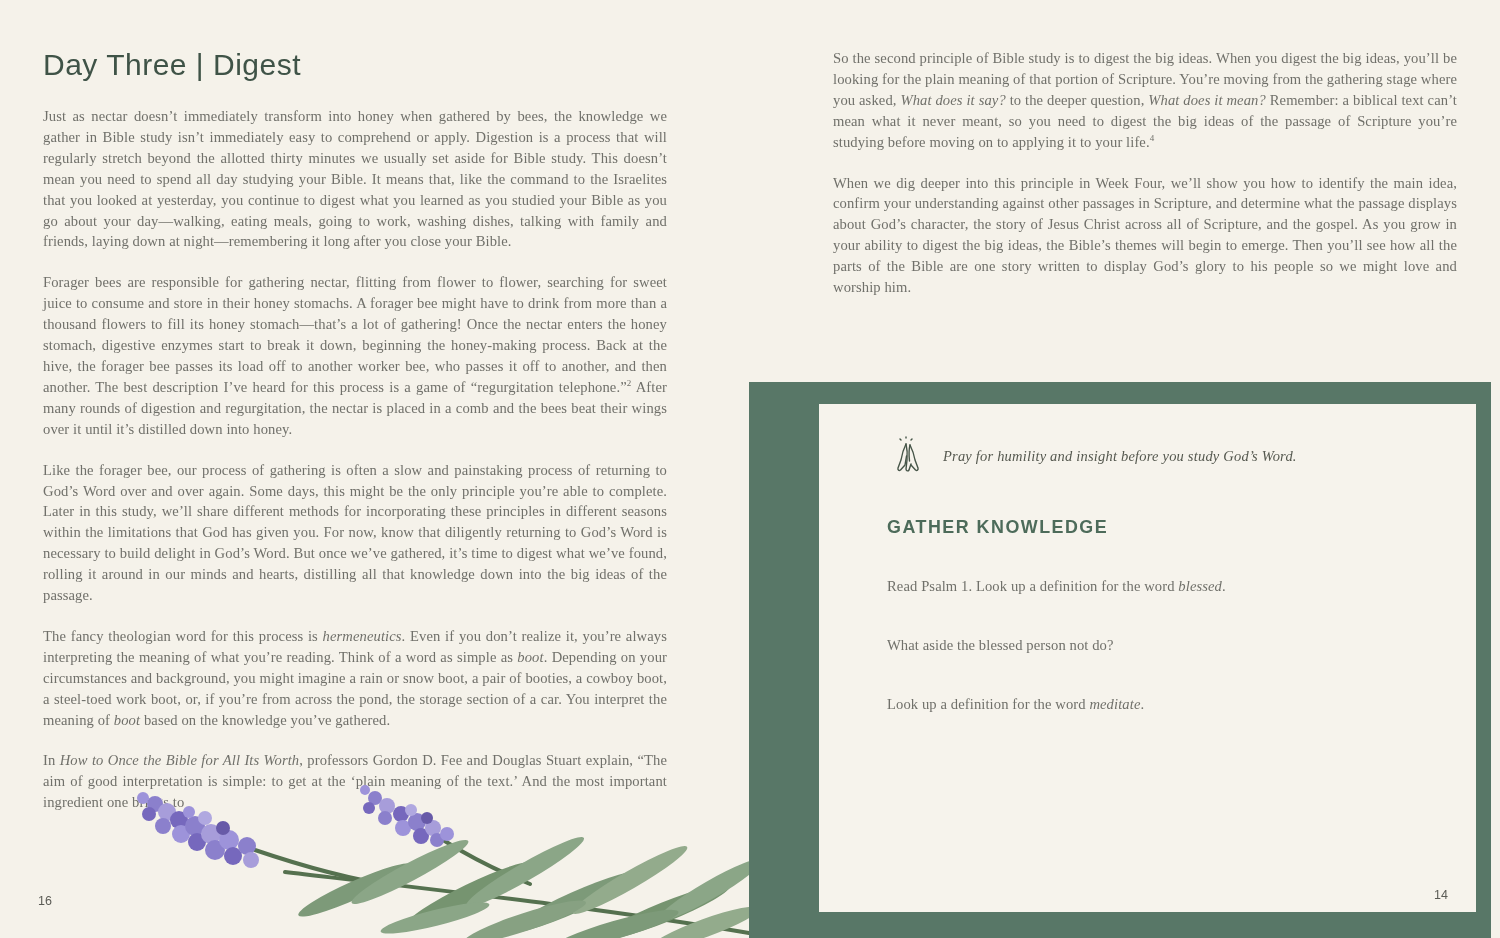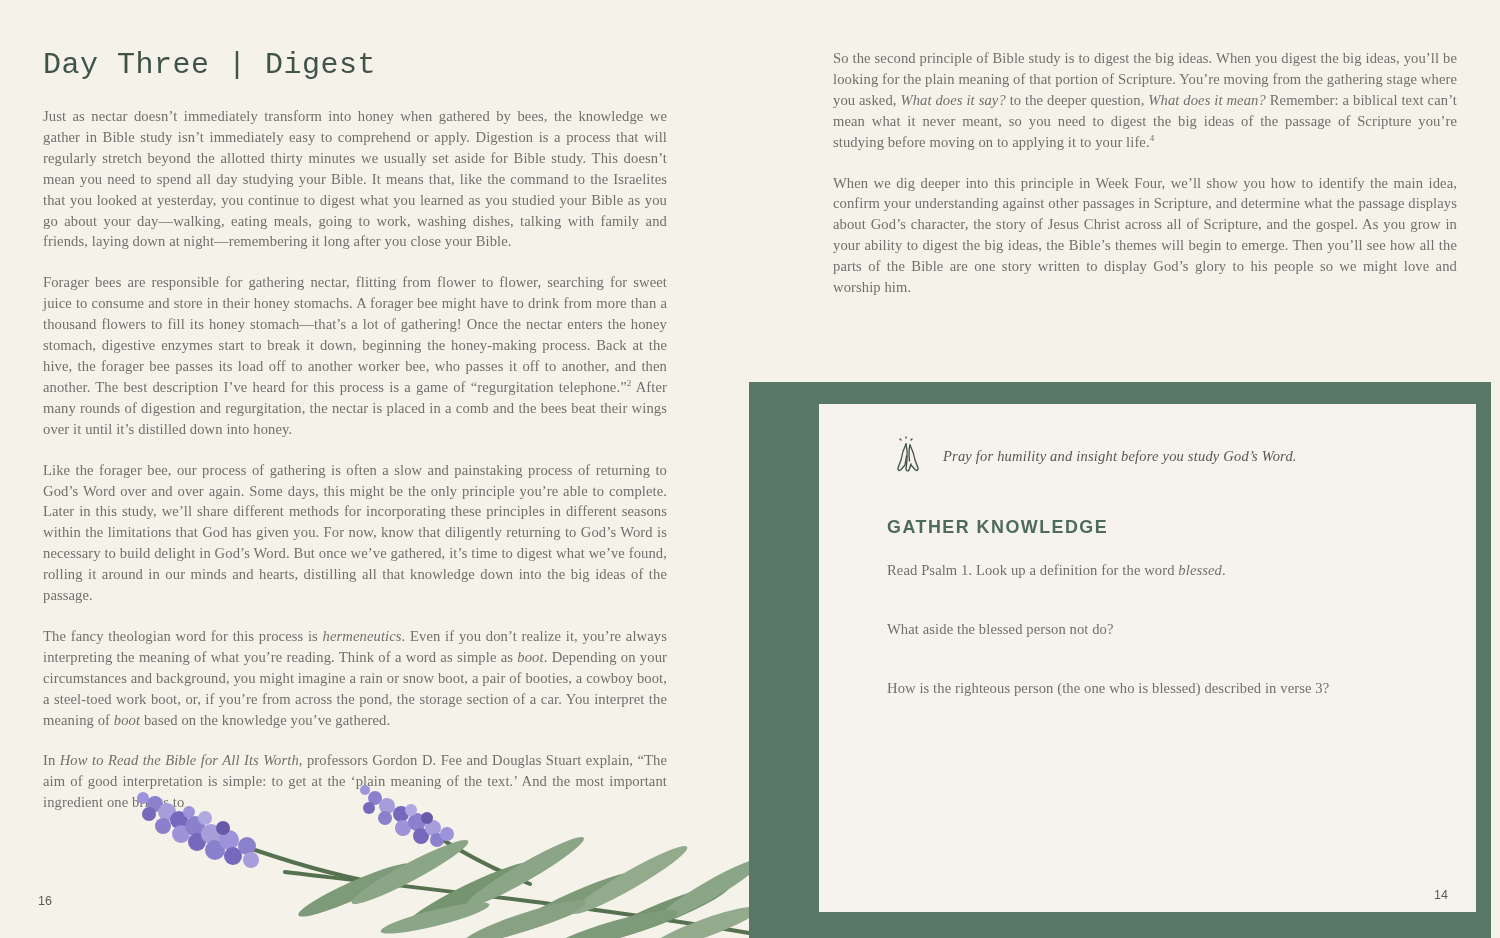--- a/index.html
+++ b/index.html
@@ -16,21 +16,21 @@
   body{
     position:relative;
     background:var(--page-bg);
     font-family:"Liberation Serif", serif;
     overflow:hidden;
   }
   .page-col{position:absolute;top:48px;width:624px;}
   .left-col{left:43px;}
   .right-col{left:833px;}
   h1.day-title{
-    font-family:Liberation Mono, monospace;
+    font-family:Liberation Sans, sans-serif;
     font-weight:400;
     font-size:30px;
     letter-spacing:.5px;
     color:var(--title-green);
     margin-bottom:24px;
   }
   p.body-par{
     font-size:14.6px;
     line-height:20.9px;
     color:var(--body-text);
@@ -69,21 +69,21 @@
     display:inline-block;
     font-family:"Liberation Sans", sans-serif;
     font-weight:700;
     font-size:19px;
     letter-spacing:1.6px;
     color:var(--accent-green);
     margin-top:40px;
     transform:scaleX(.94);
     transform-origin:left center;
   }
-  .prompts{margin-top:24px;}
+  .prompts{margin-top:40px;}
   .prompt{
     font-size:14.6px;
     color:var(--body-text);
     letter-spacing:.1px;
     margin-bottom:42px;
   }
   .page-num{
     position:absolute;
     font-family:"Liberation Sans", sans-serif;
     font-size:12.5px;
@@ -96,21 +96,21 @@
 </style>
 </head>
 <body>
 
 <div class="page-col left-col">
   <h1 class="day-title">Day Three | Digest</h1>
   <p class="body-par"><span>Just as nectar doesn’t immediately transform into honey when gathered by bees, the knowledge we gather in Bible study isn’t immediately easy to comprehend or apply. Digestion is a process that will regularly stretch beyond the allotted thirty minutes we usually set aside for Bible study. This doesn’t mean you need to spend all day studying your Bible. It means that, like the command to the Israelites that you looked at yesterday, you continue to digest what you learned as you studied your Bible as you go about your day—walking, eating meals, going to work, washing dishes, talking with family and friends, laying down at night—remembering it long after you close your Bible.</span></p>
   <p class="body-par"><span>Forager bees are responsible for gathering nectar, flitting from flower to flower, searching for sweet juice to consume and store in their honey stomachs. A forager bee might have to drink from more than a thousand flowers to fill its honey stomach—that’s a lot of gathering! Once the nectar enters the honey stomach, digestive enzymes start to break it down, beginning the honey-making process. Back at the hive, the forager bee passes its load off to another worker bee, who passes it off to another, and then another. The best description I’ve heard for this process is a game of “regurgitation telephone.”</span><sup>2</sup><span> After many rounds of digestion and regurgitation, the nectar is placed in a comb and the bees beat their wings over it until it’s distilled down into honey.</span></p>
   <p class="body-par"><span>Like the forager bee, our process of gathering is often a slow and painstaking process of returning to God’s Word over and over again. Some days, this might be the only principle you’re able to complete. Later in this study, we’ll share different methods for incorporating these principles in different seasons within the limitations that God has given you. For now, know that diligently returning to God’s Word is necessary to build delight in God’s Word. But once we’ve gathered, it’s time to digest what we’ve found, rolling it around in our minds and hearts, distilling all that knowledge down into the big ideas of the passage.</span></p>
   <p class="body-par"><span>The fancy theologian word for this process is </span><em>hermeneutics</em><span>. Even if you don’t realize it, you’re always interpreting the meaning of what you’re reading. Think of a word as simple as </span><em>boot</em><span>. Depending on your circumstances and background, you might imagine a rain or snow boot, a pair of booties, a cowboy boot, a steel-toed work boot, or, if you’re from across the pond, the storage section of a car. You interpret the meaning of </span><em>boot</em><span> based on the knowledge you’ve gathered.</span></p>
-  <p class="body-par"><span>In </span><em>How to Read the Bible for All Its Worth</em><span>, professors Gordon D. Fee and Douglas Stuart explain, “The aim of good interpretation is simple: to get at the ‘plain meaning of the text.’ And the most important ingredient one brings to</span></p>
+  <p class="body-par"><span>In </span><em>How to Once the Bible for All Its Worth</em><span>, professors Gordon D. Fee and Douglas Stuart explain, “The aim of good interpretation is simple: to get at the ‘plain meaning of the text.’ And the most important ingredient one brings to</span></p>
 </div>
 
 <div class="page-num page-num-left">16</div>
 
 <svg class="lavender" width="710" height="166" viewBox="0 0 710 166">
   <g stroke="#55714f" stroke-width="4" fill="none" stroke-linecap="round">
     <path d="M 700,162 C 560,138 400,120 230,100"></path>
     <path d="M 200,78 C 250,95 300,108 340,114"></path>
     <path d="M 388,68 C 420,88 450,102 475,112"></path>
   </g>
@@ -185,17 +185,17 @@
         <path d="M13 8 C14 12 14.5 18 14 24 L13 33 C13 35 15 35.5 16 34 L18 28"></path>
         <path d="M17 9 C19 13 21 18 22 24 L25 32 C25.5 34 24 35 22.5 34 L18 29"></path>
         <path d="M17 9 C16 13 15.8 19 16.5 25"></path>
       </svg>
       <span class="prayer-text">Pray for humility and insight before you study God’s Word.</span>
     </div>
     <div class="card-heading">GATHER KNOWLEDGE</div>
     <div class="prompts">
       <p class="prompt"><span>Read Psalm 1. Look up a definition for the word </span><em>blessed</em><span>.</span></p>
       <p class="prompt"><span>What aside the blessed person not do?</span></p>
-      <p class="prompt"><span>How is the righteous person (the one who is blessed) described in verse 3?</span></p>
+      <p class="prompt"><span>Look up a definition for the word </span><em>meditate</em><span>.</span></p>
     </div>
     <div class="page-num page-num-right">14</div>
   </div>
 </div>
 
 </body></html>

